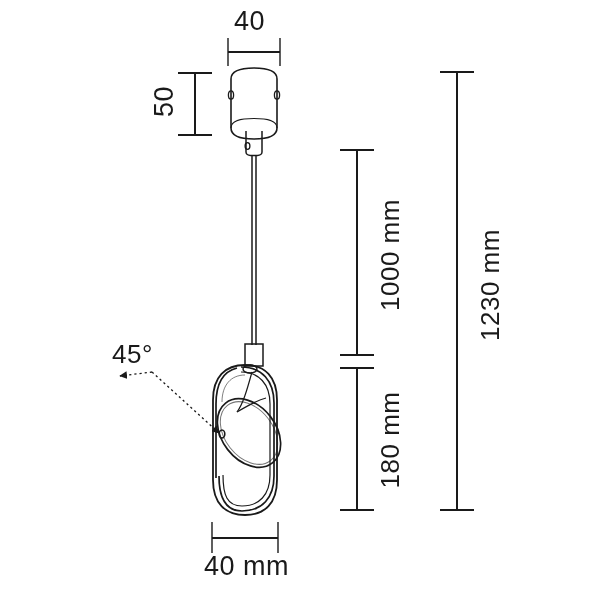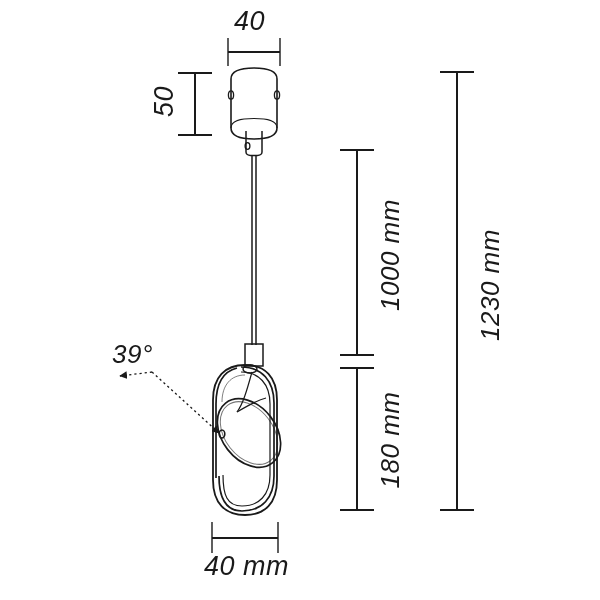--- a/index.html
+++ b/index.html
@@ -10,21 +10,20 @@
   }
   body {
     font-family: "Liberation Sans", sans-serif;
   }
   #canvas {
     position: relative;
     width: 600px;
     height: 600px;
     background: #ffffff;
     overflow: hidden;
-    font-style: italic;
   }
   #drawing {
     position: absolute;
     top: 0;
     left: 0;
     width: 600px;
     height: 600px;
   }
   .dim-text {
     position: absolute;
@@ -189,15 +188,15 @@
   <div class="dim-text rot90" style="left:146px; top:88px; width:36px; text-align:center; font-size:27px;">50</div>
 
   <div class="dim-text rot90" style="left:328px; top:242px; width:124px; text-align:center; font-size:26px;">1000 mm</div>
 
   <div class="dim-text rot90" style="left:337px; top:427px; width:106px; text-align:center; font-size:26px;">180 mm</div>
 
   <div class="dim-text rot90" style="left:422px; top:272px; width:136px; text-align:center; font-size:26px;">1230 mm</div>
 
   <div class="dim-text" style="left:204px; top:553px; font-size:27px;">40 mm</div>
 
-  <div class="dim-text" style="left:112px; top:341px; font-size:26px;">39°</div>
+  <div class="dim-text" style="left:112px; top:341px; font-size:26px;">45°</div>
 
 </div>
 
 </body></html>

